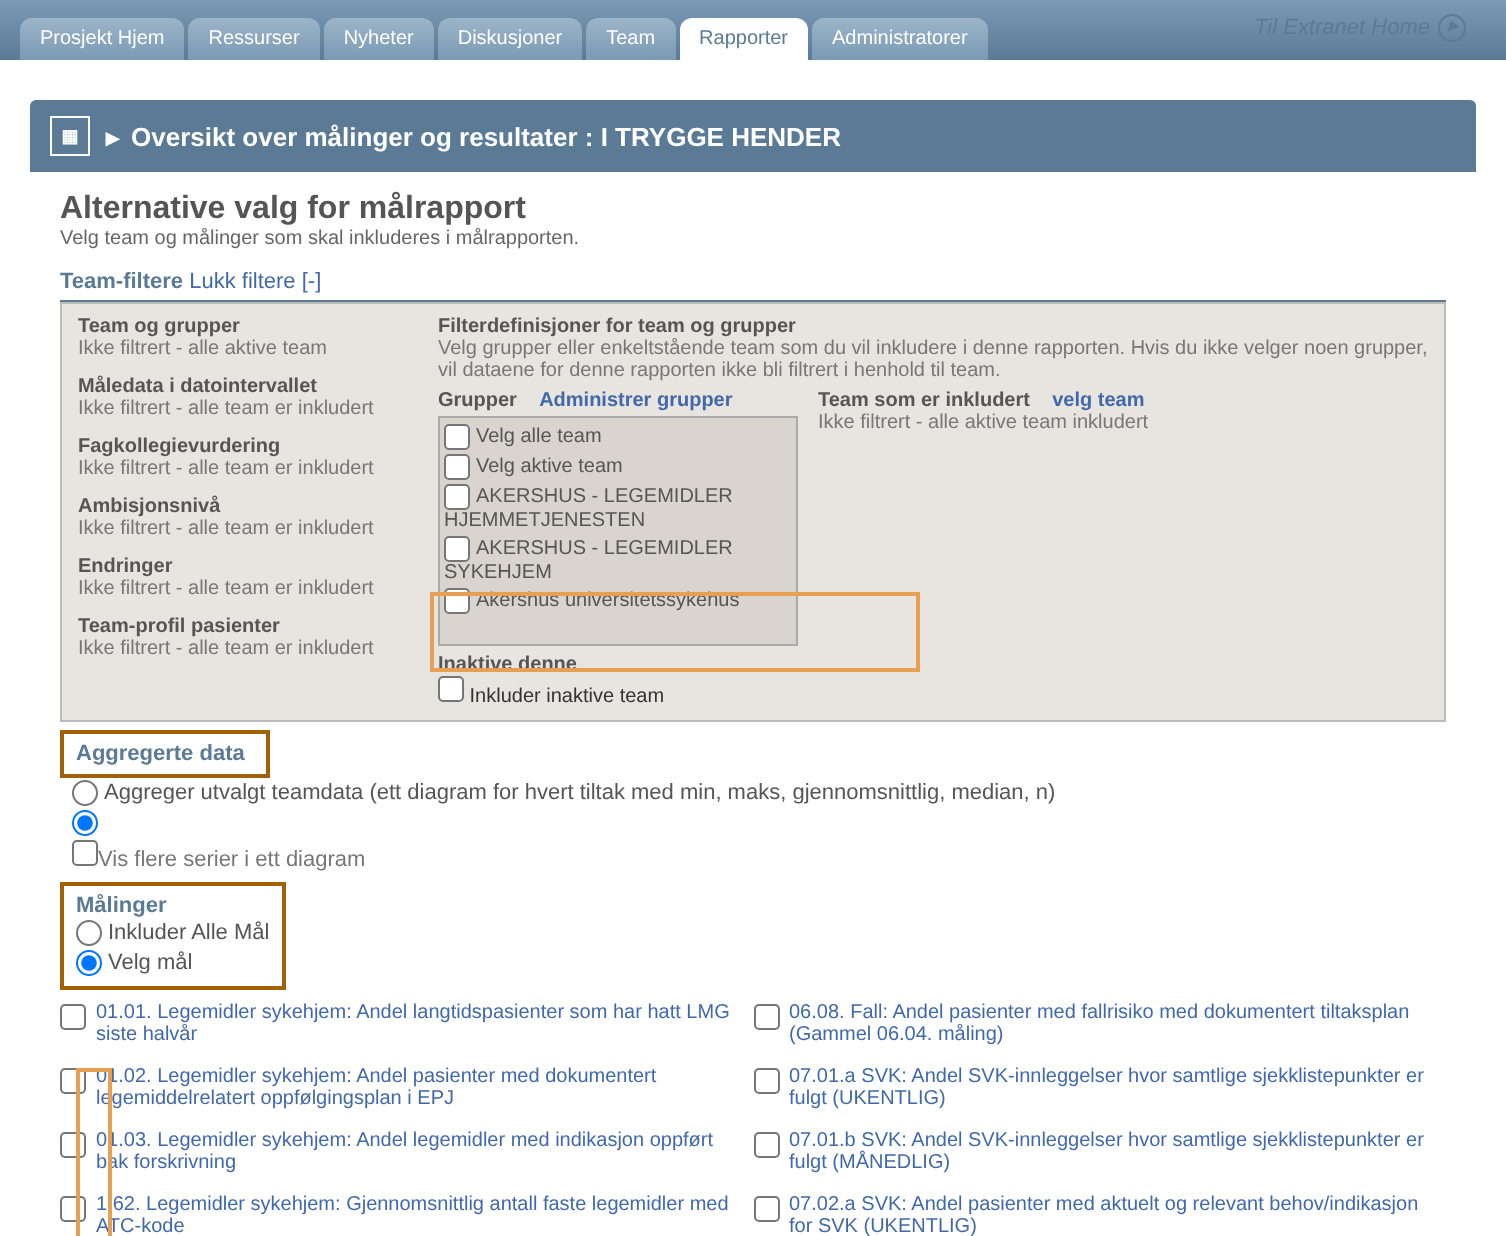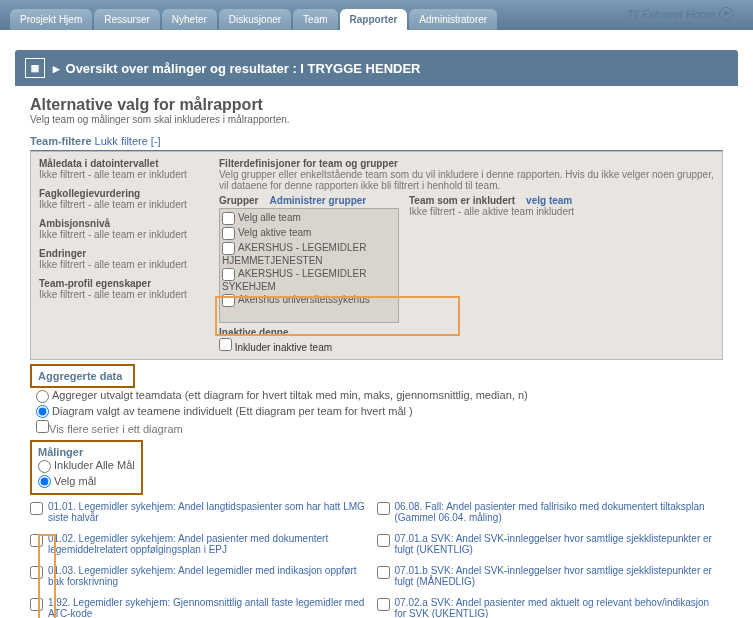--- a/index.html
+++ b/index.html
@@ -27,21 +27,21 @@
       color: #fff;
       padding: 5px 10px;
       margin-right: 2px;
       border-radius: 6px 6px 0 0;
       font-size: 10px;
       cursor: pointer;
     }
     .nav-tab.active {
       background: #fff;
       color: #5a7a96;
-      font-weight: bold;
+      font-weight: normal;
       text-align: right;
     }
     .home-link {
       position: absolute;
       right: 20px;
       top: 7px;
       color: #5a7a96;
       font-size: 11px;
       display: flex;
       align-items: center;
@@ -282,37 +282,41 @@
 
     <div class="team-filter-header">
       <span>Team-filtere</span>
       <a href="#">Lukk filtere [-]</a>
     </div>
 
     <div class="rel-wrapper">
       <div class="filter-panel">
         <div class="filter-left" id="filter-left">
             <div class="filter-item">
+              <div class="title">Team og grupper</div>
+              <div class="desc">Ikke filtrert - alle aktive team</div>
+            </div>
+            <div class="filter-item">
               <div class="title">Måledata i datointervallet</div>
               <div class="desc">Ikke filtrert - alle team er inkludert</div>
             </div>
             <div class="filter-item">
               <div class="title">Fagkollegievurdering</div>
               <div class="desc">Ikke filtrert - alle team er inkludert</div>
             </div>
             <div class="filter-item">
               <div class="title">Ambisjonsnivå</div>
               <div class="desc">Ikke filtrert - alle team er inkludert</div>
             </div>
             <div class="filter-item">
               <div class="title">Endringer</div>
               <div class="desc">Ikke filtrert - alle team er inkludert</div>
             </div>
             <div class="filter-item">
-              <div class="title">Team-profil egenskaper</div>
+              <div class="title">Team-profil pasienter</div>
               <div class="desc">Ikke filtrert - alle team er inkludert</div>
             </div>
           </div>
         <div class="filter-right">
           <div class="filter-def-title">Filterdefinisjoner for team og grupper</div>
           <div class="filter-def-desc">Velg grupper eller enkeltstående team som du vil inkludere i denne rapporten. Hvis du ikke velger noen grupper, vil dataene for denne rapporten ikke bli filtrert i henhold til team.</div>
           <div class="grup-row">
             <div class="grup-col" style="flex:0 0 190px;">
               <span class="grup-label">Grupper</span>
               &nbsp;&nbsp;
@@ -346,21 +350,21 @@
     </div>
 
     <div class="annotated-section orange-box" style="margin-top:4px; display:inline-block; min-width:105px;">
       <div class="agg-heading">Aggregerte data</div>
     </div>
     <div style="margin-left:6px;">
       <div class="radio-row">
         <input type="radio" name="agg" style=""><span>Aggreger utvalgt teamdata (ett diagram for hvert tiltak med min, maks, gjennomsnittlig, median, n)</span>
       </div>
       <div class="radio-row">
-        <input type="radio" name="agg" checked="" style=""><span>Diagram valgt av teamene individuelt (Ett diagram per team for hvert mål )</span>
+        <input type="radio" name="agg" checked="" style="">
       </div>
       <div class="checkbox-row">
         <input type="checkbox" style=""><span>Vis flere serier i ett diagram</span>
       </div>
     </div>
 
     <div class="annotated-section orange-box" style="margin-top:4px; display:inline-block; min-width:110px;">
       <div class="agg-heading">Målinger</div>
       <div class="radio-row">
         <input type="radio" name="mal" style=""><span>Inkluder Alle Mål</span>
@@ -380,21 +384,21 @@
             <div class="mal-item">
               <input type="checkbox" style="">
               <span>01.02. Legemidler sykehjem: Andel pasienter med dokumentert legemiddelrelatert oppfølgingsplan i EPJ</span>
             </div>
             <div class="mal-item">
               <input type="checkbox" style="">
               <span>01.03. Legemidler sykehjem: Andel legemidler med indikasjon oppført bak forskrivning</span>
             </div>
             <div class="mal-item">
               <input type="checkbox" style="">
-              <span>1.92. Legemidler sykehjem: Gjennomsnittlig antall faste legemidler med ATC-kode</span>
+              <span>1.62. Legemidler sykehjem: Gjennomsnittlig antall faste legemidler med ATC-kode</span>
             </div>
           </div>
         <div class="mal-col" id="mal-right">
             <div class="mal-item">
               <input type="checkbox" style="">
               <span>06.08. Fall: Andel pasienter med fallrisiko med dokumentert tiltaksplan (Gammel 06.04. måling)</span>
             </div>
             <div class="mal-item">
               <input type="checkbox" style="">
               <span>07.01.a SVK: Andel SVK-innleggelser hvor samtlige sjekklistepunkter er fulgt (UKENTLIG)</span>

